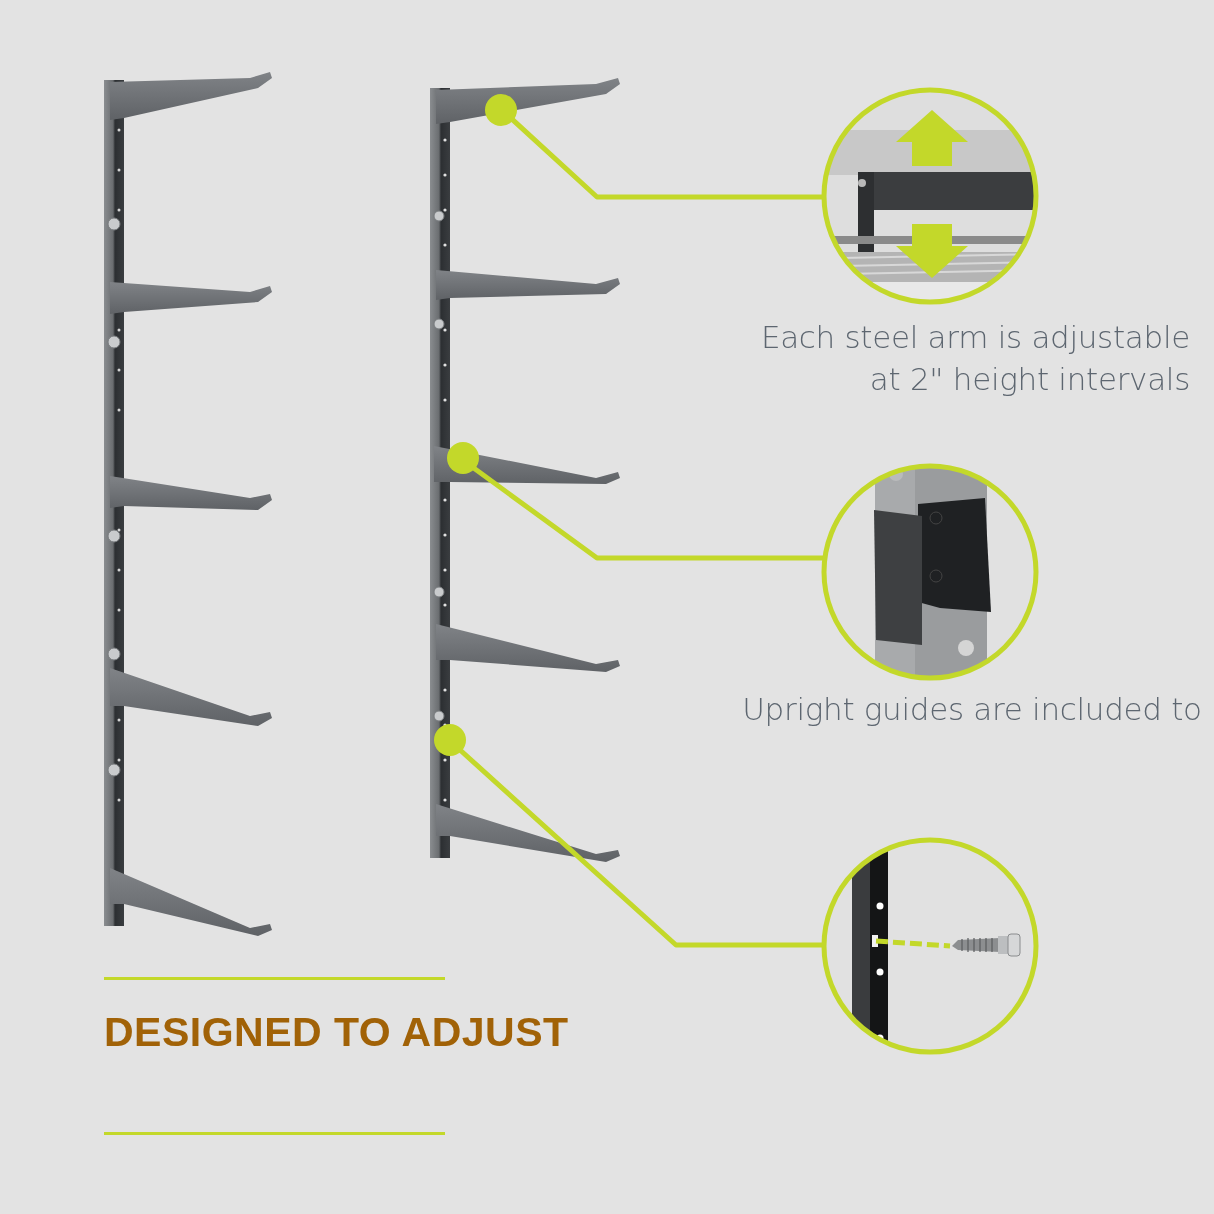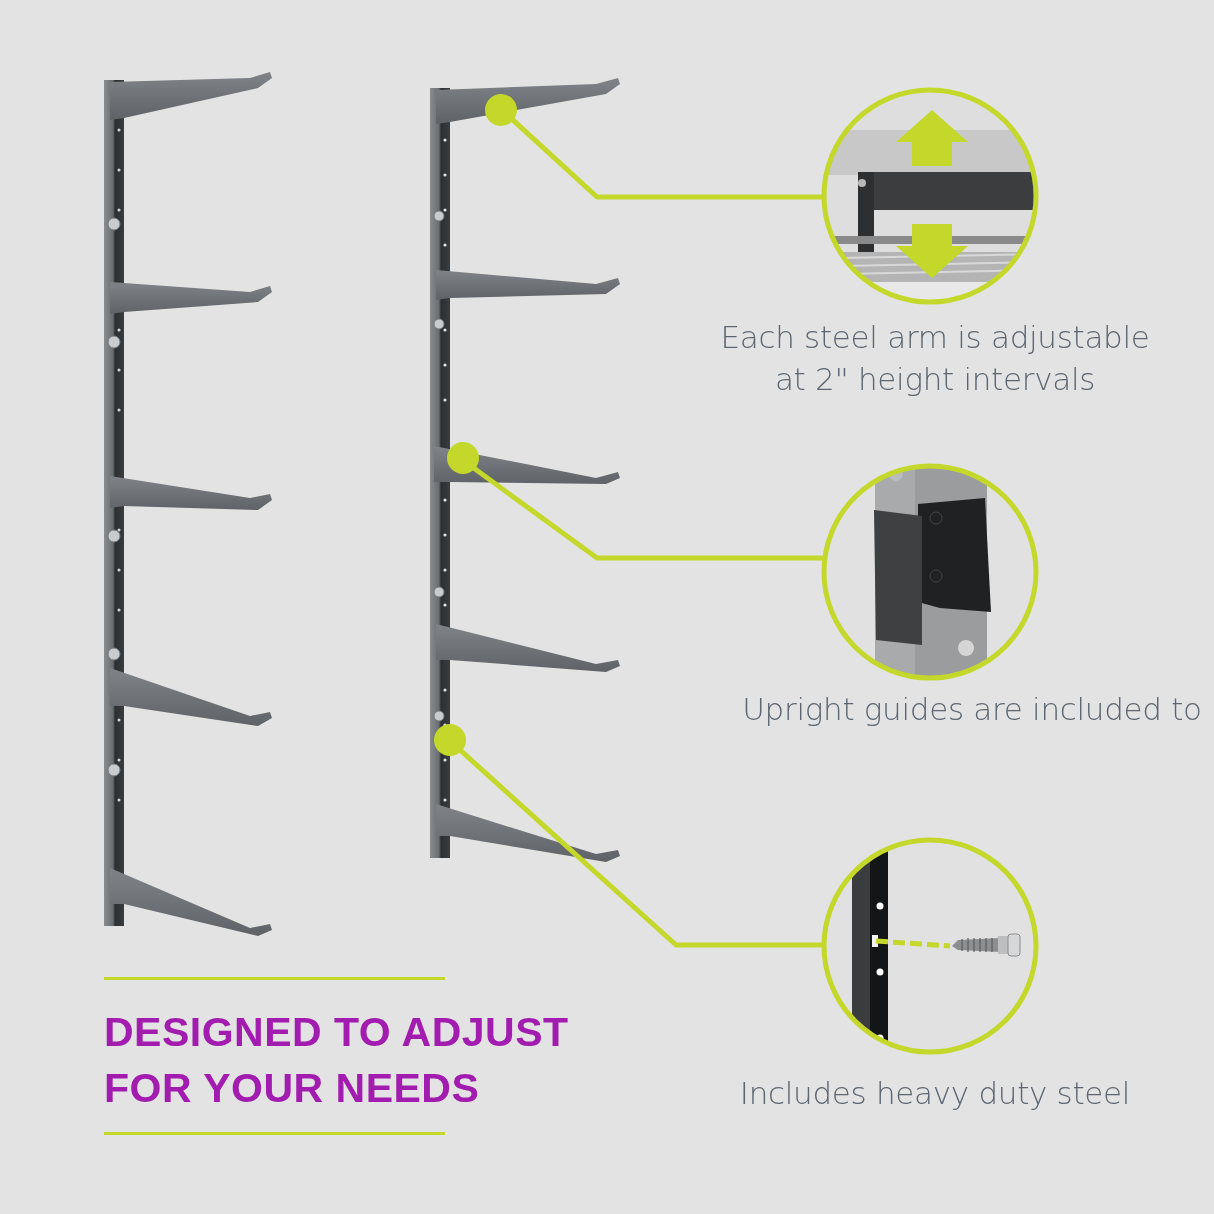--- a/index.html
+++ b/index.html
@@ -1,20 +1,20 @@
 <!DOCTYPE html>
 <html><head>
 <meta charset="utf-8">
 <style>
   html, body { margin:0; padding:0; }
   body { width:1214px; height:1214px; background:#e3e3e3; position:relative; overflow:hidden; font-family:"Liberation Sans", sans-serif; }
   .scene { position:absolute; left:0; top:0; width:1214px; height:1214px; }
   .caption { position:absolute; text-align:center; color:#5d6670; font-family:"DejaVu Sans", sans-serif; font-weight:300; font-size:31px; line-height:42px; letter-spacing:-0.3px; }
   .caption span { display:block; white-space:nowrap; }
-  .headline { position:absolute; left:104px; top:1004px; color:#a21caf; font-family:"Liberation Sans", sans-serif; font-weight:bold; font-size:41px; line-height:56px; letter-spacing:0.5px; }
+  .headline { position:absolute; left:104px; top:1004px; color:#a16207; font-family:"Liberation Sans", sans-serif; font-weight:bold; font-size:41px; line-height:56px; letter-spacing:0.5px; }
   .headline span { display:block; white-space:nowrap; }
   .rule { position:absolute; left:104px; width:341px; height:3px; background:#c3d82a; }
 </style>
 </head>
 <body>
 
 <svg class="scene" width="1214" height="1214" viewBox="0 0 1214 1214" xmlns="http://www.w3.org/2000/svg">
   <defs>
     <linearGradient id="armGrad" x1="0" y1="0" x2="0" y2="1">
       <stop offset="0" stop-color="#808387"></stop>
@@ -173,31 +173,29 @@
             <line x1="992" y1="938" x2="992" y2="952"></line>
         </g>
         <rect x="998" y="936" width="12" height="18" fill="#bcbec0"></rect>
         <rect x="1008" y="934" width="12" height="22" rx="3" fill="#d6d7d8" stroke="#8a8c8e" stroke-width="1"></rect>
       </g>
     </g>
     <circle cx="930" cy="946" r="106" fill="none" stroke="#c3d82a" stroke-width="5"></circle>
   </g>
 </svg>
 
-<div class="caption" style="left:680px; top:316px; width:510px;">
+<div class="caption" style="left:680px; top:316px; width:510px;text-align:right;">
   <span>Each steel arm is adjustable</span>
   <span>at 2" height intervals</span>
 </div>
 
 <div class="caption" style="left:717px; top:688px; width:510px;">
   <span>Upright guides are included to</span>
 </div>
 
 <div class="caption" style="left:680px; top:1072px; width:510px;">
-  <span>Includes heavy duty steel</span>
 </div>
 
 <div class="rule" style="top:977px;"></div>
 <div class="headline">
   <span>DESIGNED TO ADJUST</span>
-  <span>FOR YOUR NEEDS</span>
 </div>
 <div class="rule" style="top:1132px;"></div>
 
 </body></html>

